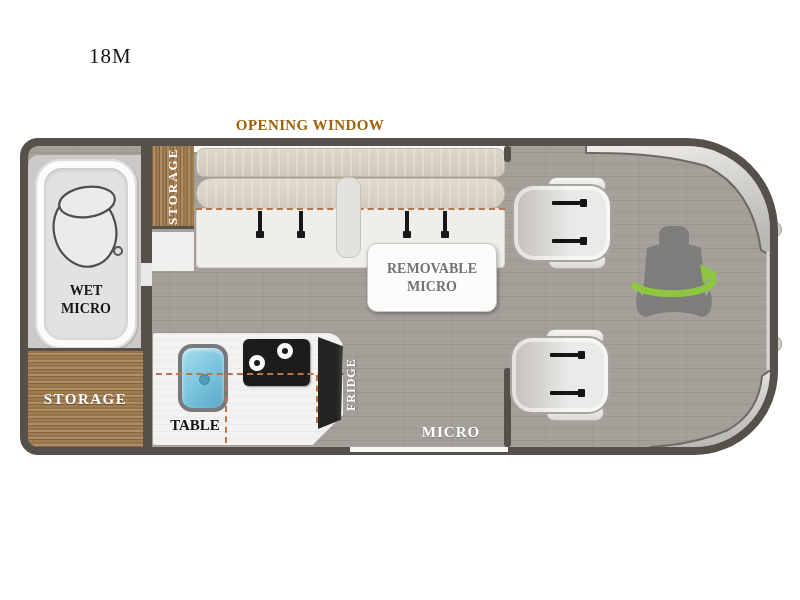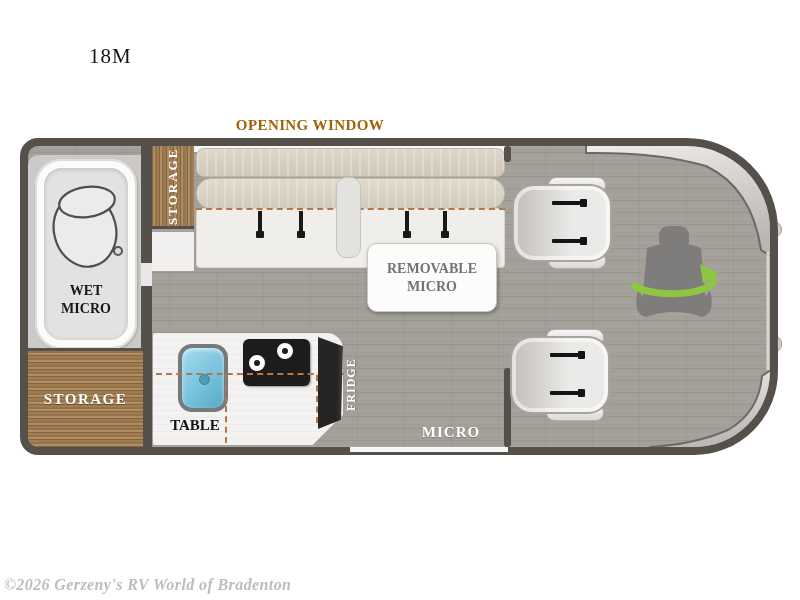--- a/index.html
+++ b/index.html
@@ -255,14 +255,13 @@
       <path d="M 17,24 Q 44,14 71,24 L 76,80 Q 44,94 12,80 Z" fill="#7e7d7b"></path>
       <path d="M 8,66 Q 2,90 16,93 Q 30,88 44,88 Q 58,88 72,93 Q 86,90 80,66 Q 70,84 44,84 Q 18,84 8,66 Z" fill="#7e7d7b"></path>
       <path d="M 5,62 A 39,13 0 1 0 79,50" fill="none" stroke="#8dc63f" stroke-width="7" stroke-linecap="round"></path>
       <polygon points="70,40 88,49 73,59" fill="#8dc63f"></polygon>
     </svg>
 
   </div>
 
   <div class="abs entry-strip"></div>
 
-  <div class="abs watermark">©2026 Gerzeny's RV World of Bradenton</div>
 </div>
 
 </body></html>

